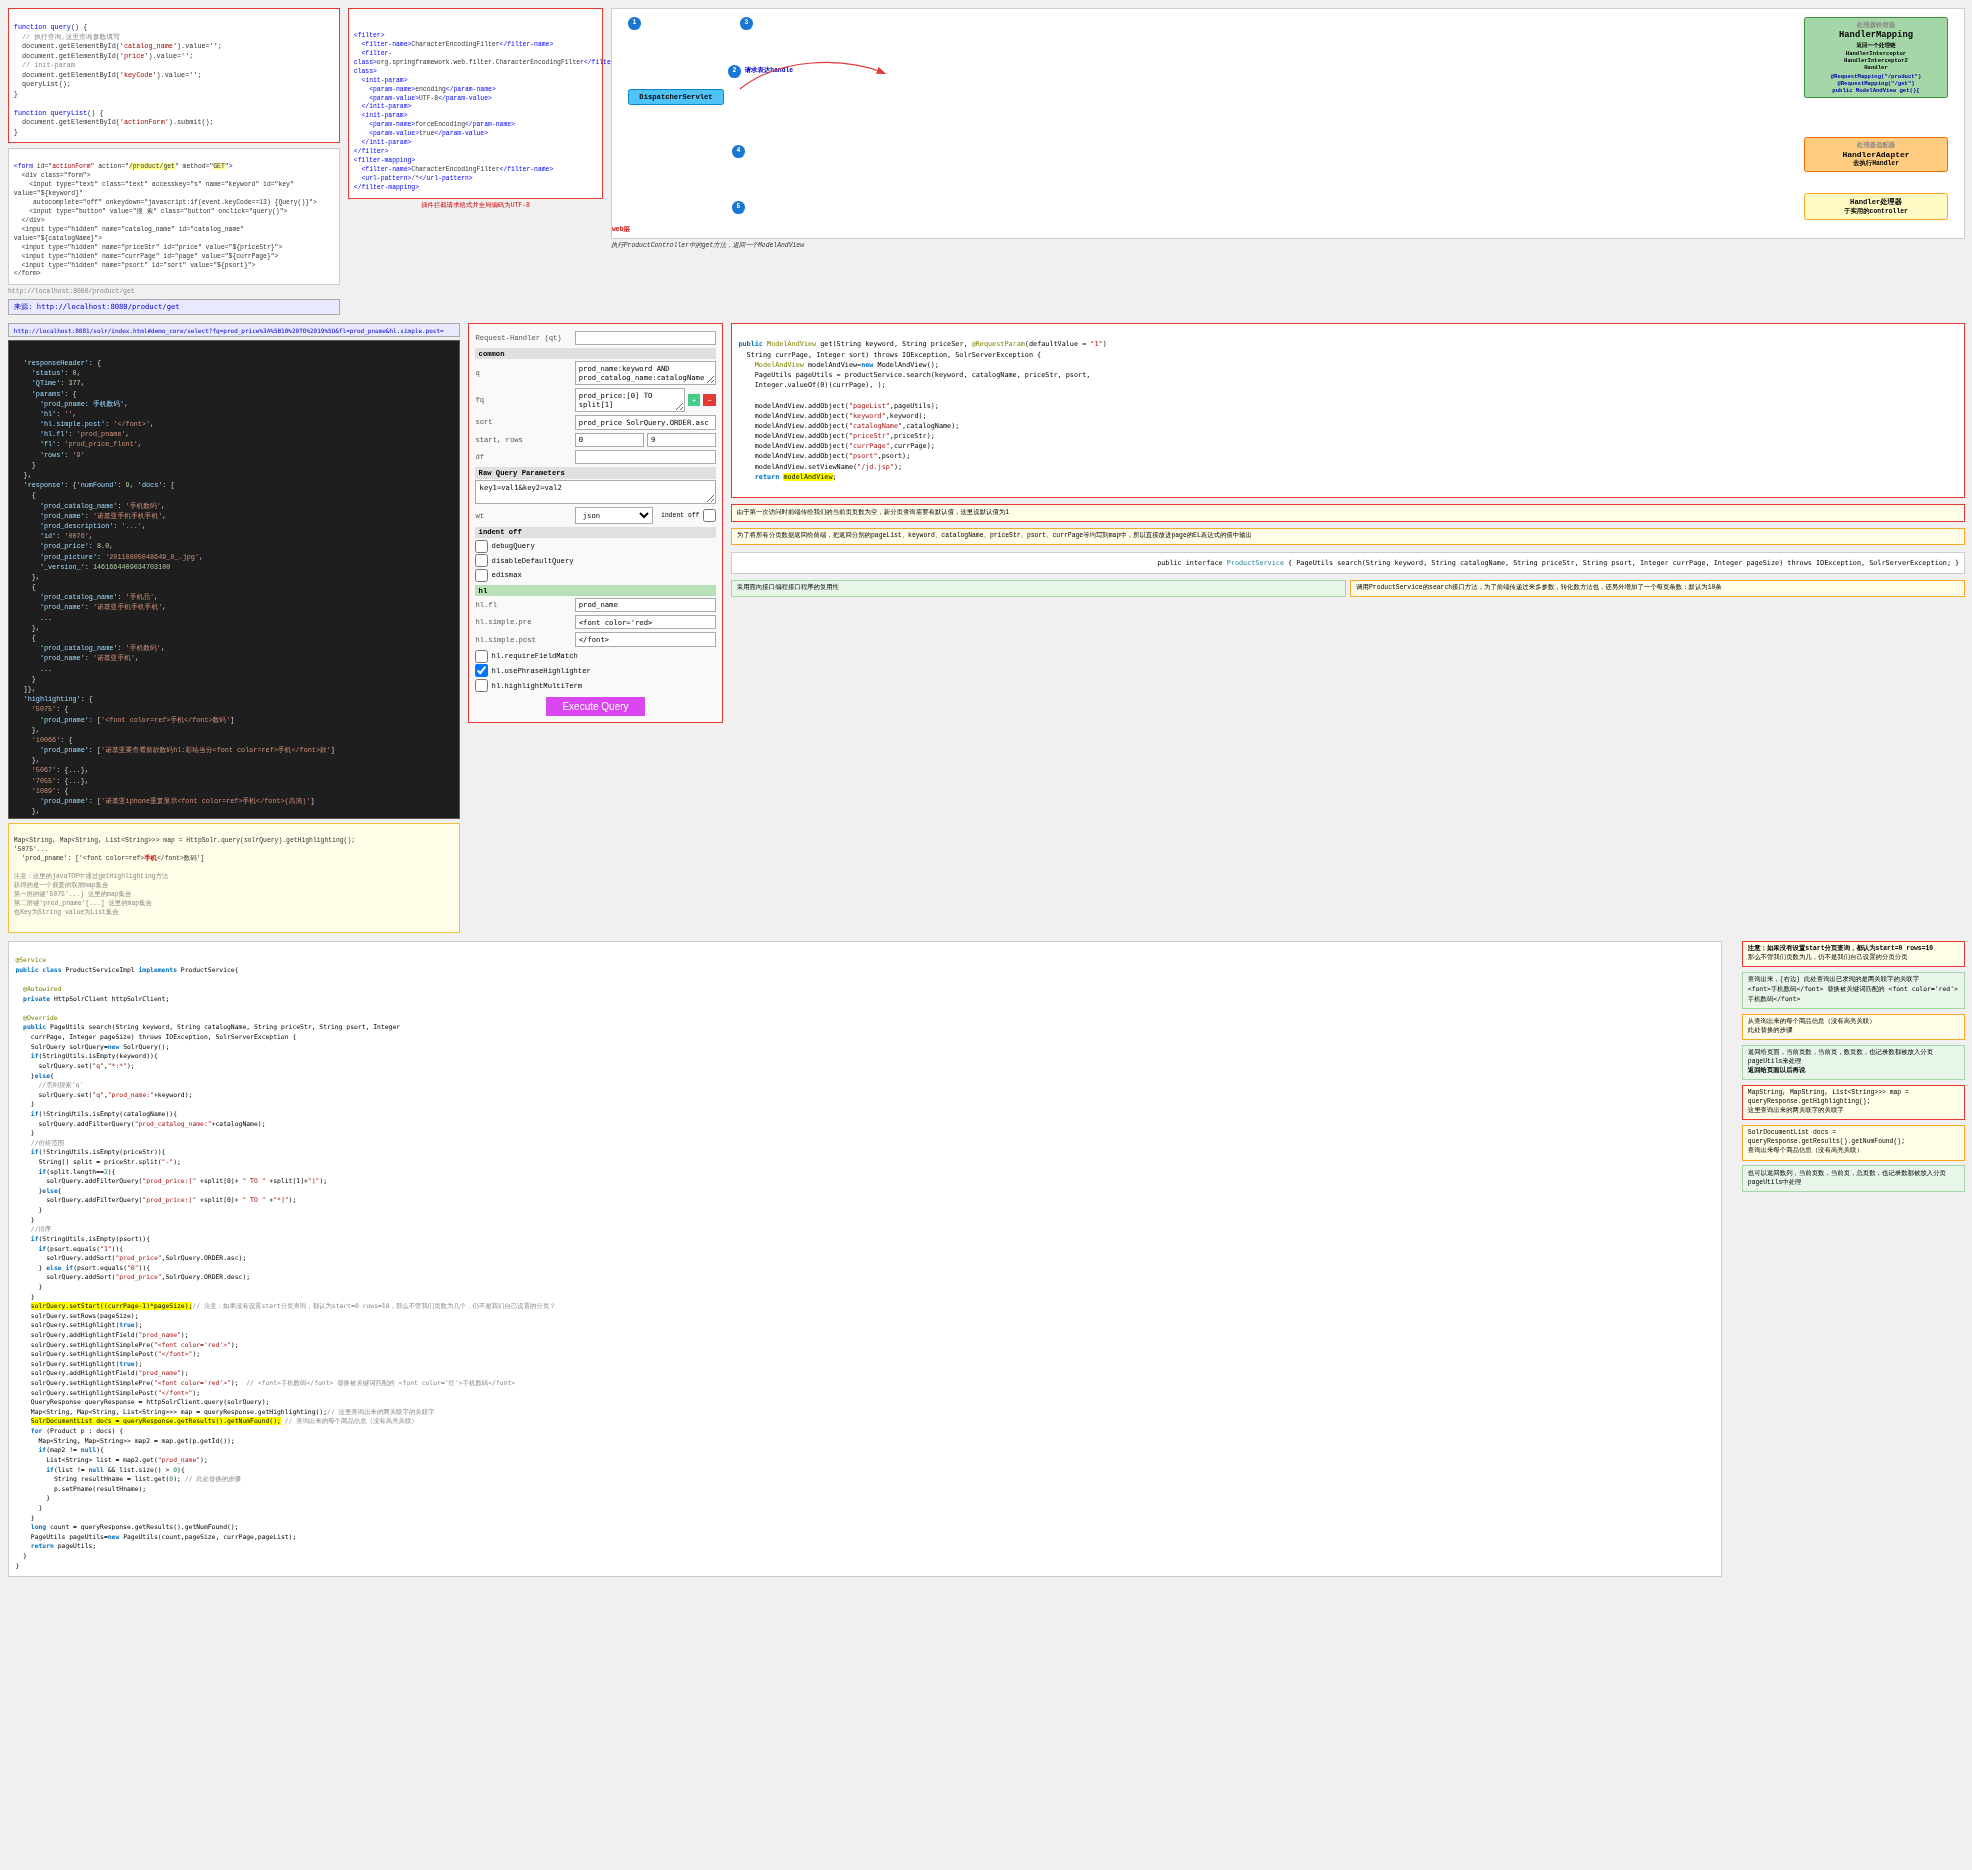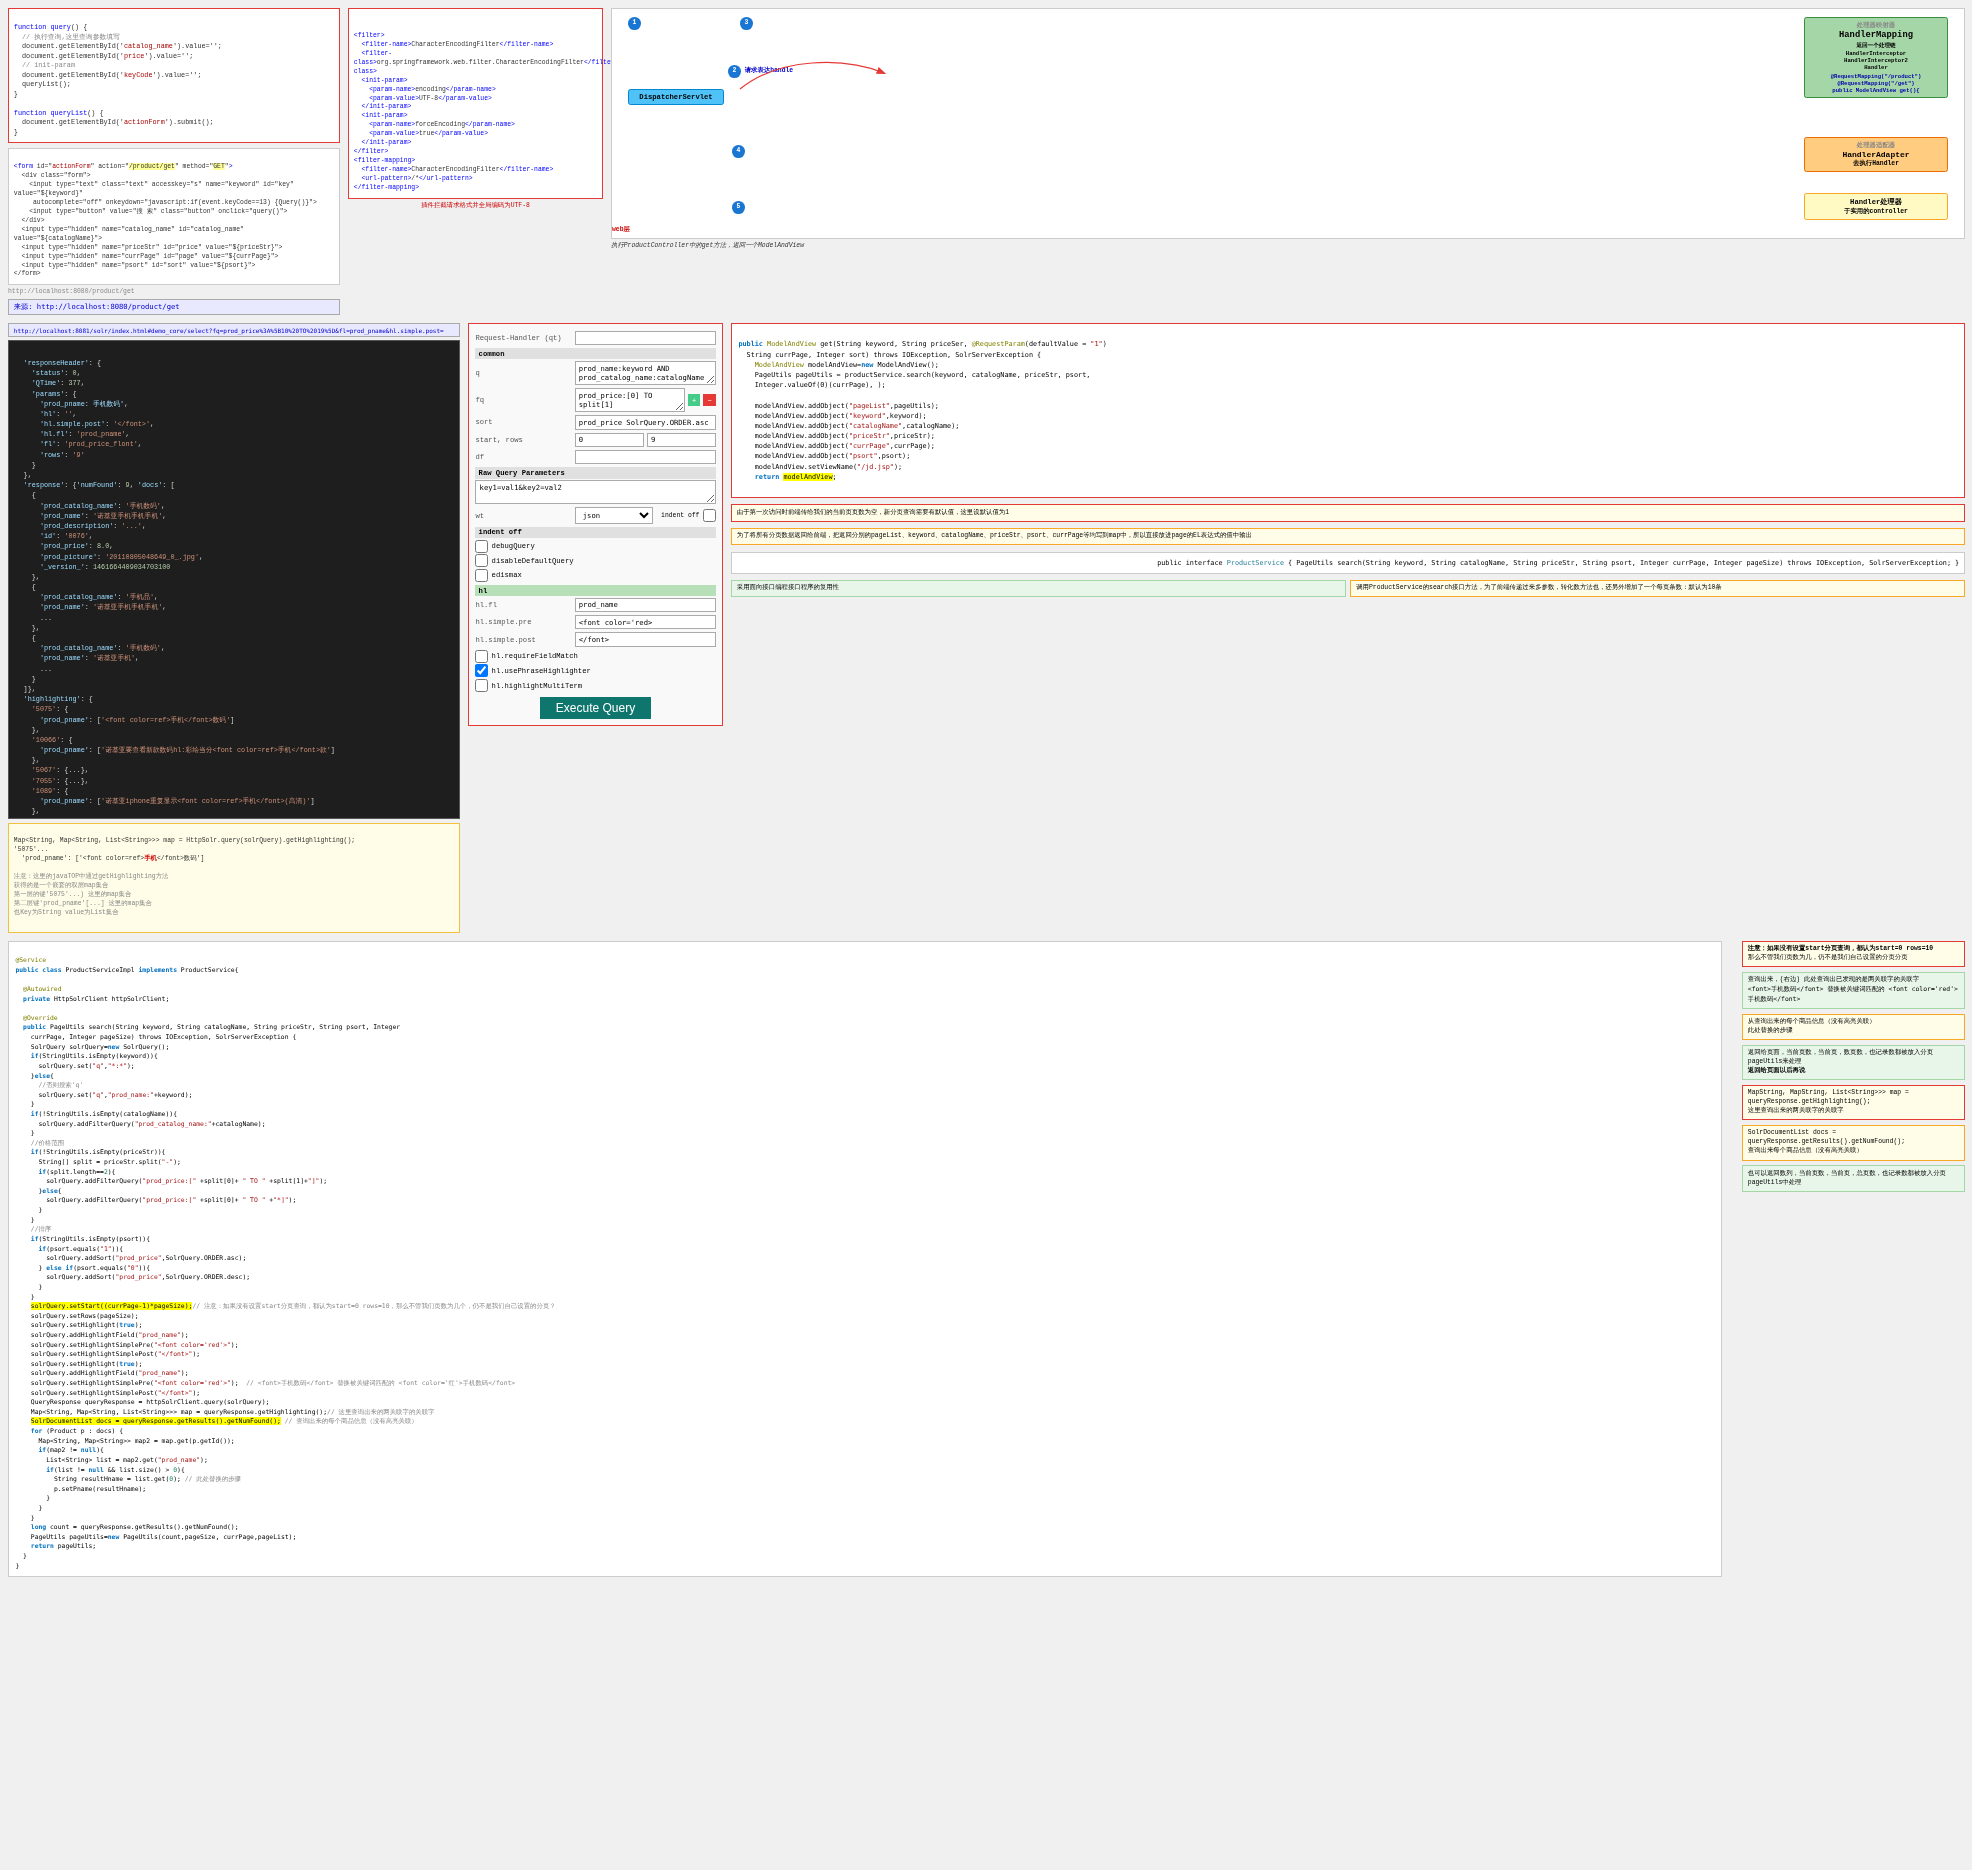--- a/index.html
+++ b/index.html
@@ -97,26 +97,26 @@
       padding: 1.6px 3.2px;
       font-weight: bold;
       font-size: 7.2px;
       margin: 3.2px 0 1.6px 0;
     }
     .checkbox-row {
       display: flex; align-items: center; gap: 3.2px;
       margin-bottom: 1.6px; font-size: 7.2px;
     }
     .execute-btn {
-      background: #0f766e;
+      background: #d946ef;
       color: #fff;
       border: none;
       padding: 4px 16px;
       cursor: pointer;
-      font-size: 12px;
+      font-size: 10px;
       margin-top: 4.8px;
       display: block;
       margin-left: auto;
       margin-right: auto;
     }
     .mvc-box {
       position: absolute;
       border: 1.6px solid #333;
       padding: 3.2px 6.4px;
       font-size: 7.2px;

